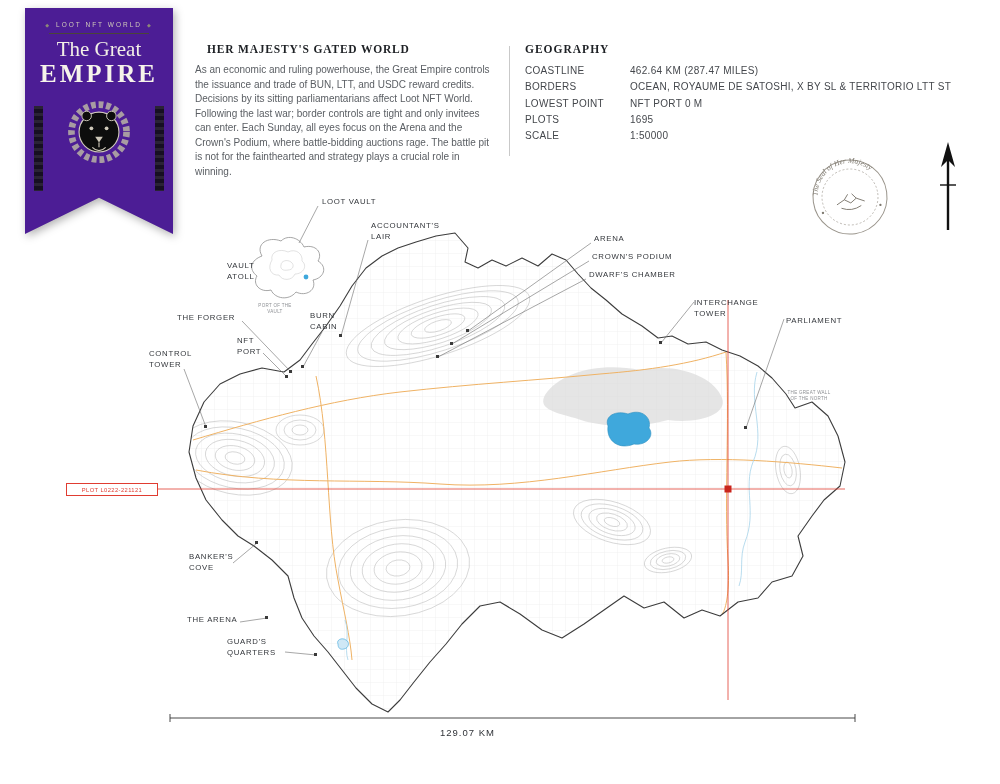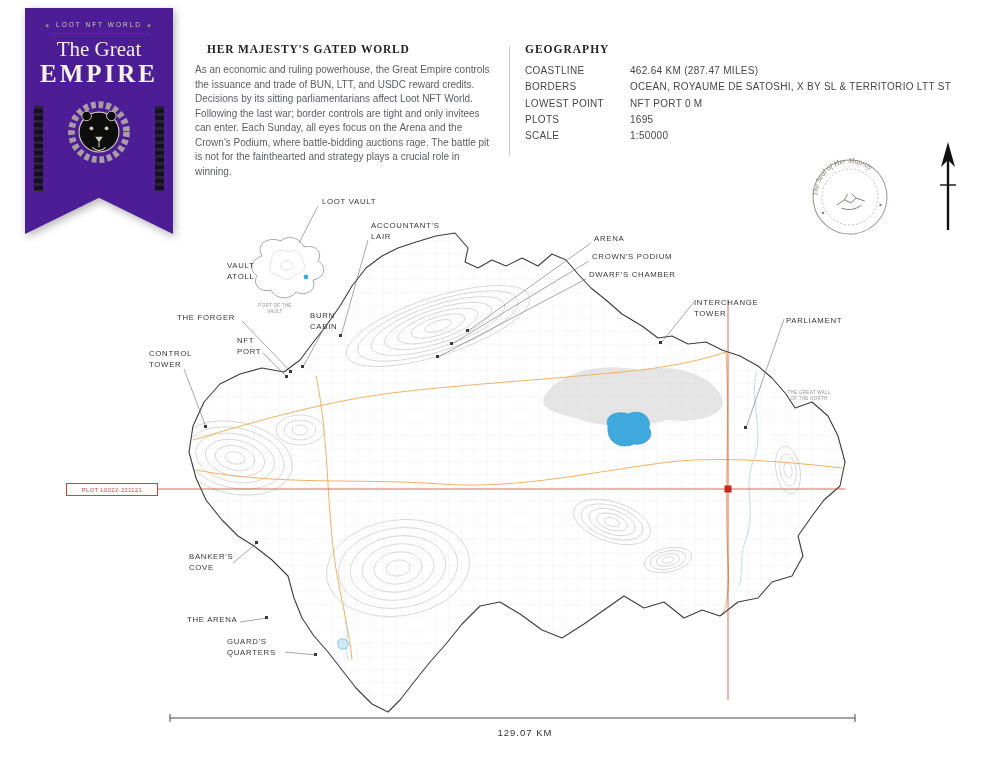--- a/index.html
+++ b/index.html
@@ -43,21 +43,21 @@
   .seal { position:absolute; left:810px; top:157px; width:80px; height:80px; }
   .compass { position:absolute; left:934px; top:140px; width:28px; height:92px; }
 
   
   .map-svg { position:absolute; left:0; top:0; width:1000px; height:784px; }
   .maplabel { position:absolute; font-size:7.8px; letter-spacing:.7px; color:#33363b; line-height:1.35; }
   .maplabel.tiny { font-size:4.5px; letter-spacing:.3px; color:#8d9094; text-align:center; line-height:1.3; }
   .plot-tag { position:absolute; left:66px; top:483px; width:92px; height:13px;
               border:1px solid #e03c31; color:#e03c31; background:#fff; font-size:5.8px;
               letter-spacing:.4px; display:flex; align-items:center; justify-content:center; }
-  .scale-label { position:absolute; left:440px; top:727px; width:170px; text-align:center;
+  .scale-label { position:absolute; left:440px; top:727px; width:170px; text-align:left;
                  font-size:9.5px; letter-spacing:1px; color:#2f3237; }
 </style>
 </head>
 <body>
 
 <div class="page">
 
   <svg class="map-svg" viewBox="0 0 1000 784" xmlns="http://www.w3.org/2000/svg">
     <defs>
       <path id="landpath" d="M455 233 L468 248 L465 262 L478 268 L492 260 L506 266 L522 258 L538 266 L552 254 L566 260 L578 274 L591 288 L606 300 L622 314 L642 326 L658 338 L672 336 L688 344 L706 342 L722 350 L740 356 L758 366 L772 378 L786 394 L795 408 L812 402 L828 416 L838 436 L845 462 L840 486 L824 500 L812 516 L798 536 L803 556 L792 576 L772 582 L758 598 L738 602 L720 616 L702 610 L684 618 L664 602 L644 608 L624 596 L604 610 L584 624 L562 638 L542 630 L520 614 L500 602 L480 606 L462 624 L446 644 L430 662 L414 682 L400 700 L388 712 L372 704 L356 688 L342 670 L328 652 L314 636 L302 618 L294 598 L288 576 L272 560 L254 546 L238 536 L222 520 L206 500 L196 478 L189 452 L193 426 L204 402 L220 384 L240 374 L262 368 L284 372 L300 360 L312 344 L326 326 L340 306 L352 286 L366 268 L382 256 L398 248 L416 242 L436 236 Z"></path>

